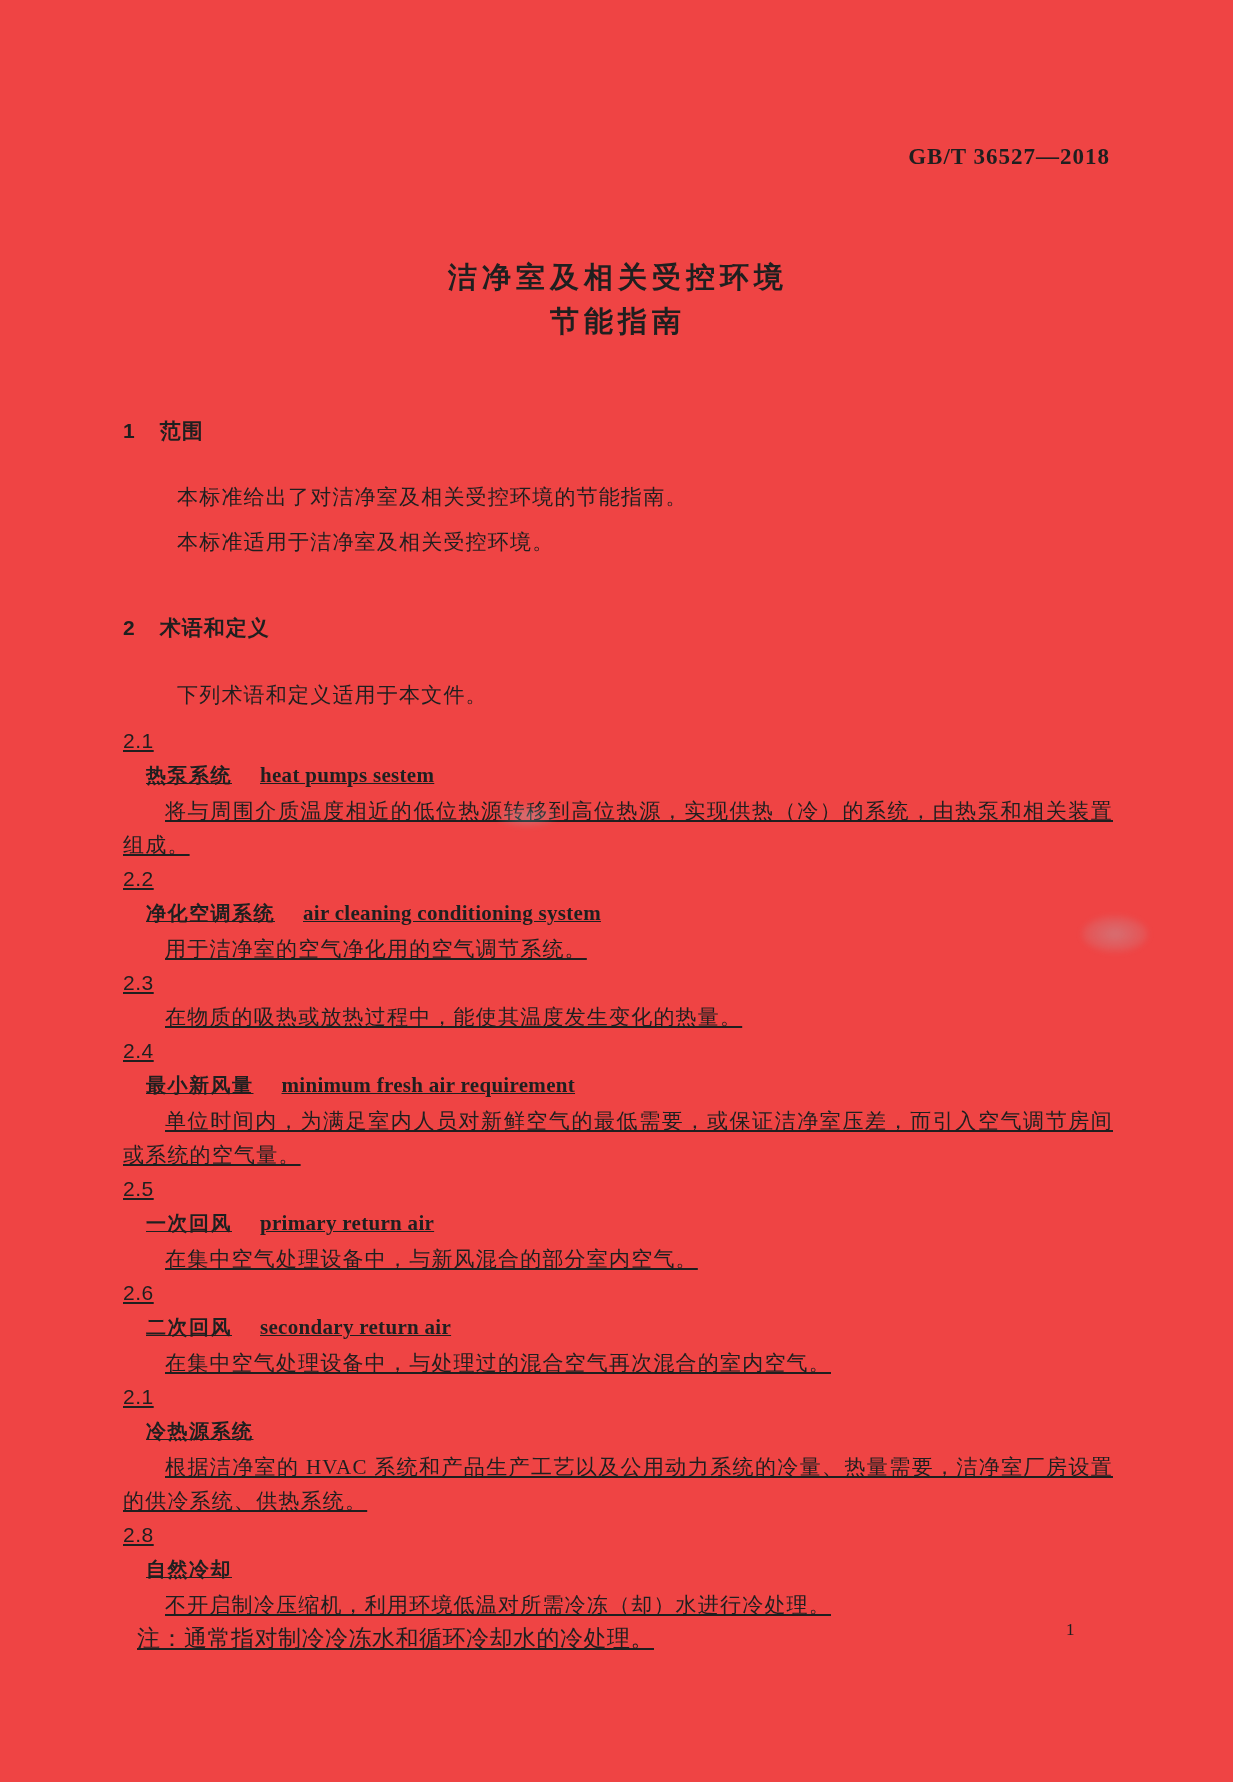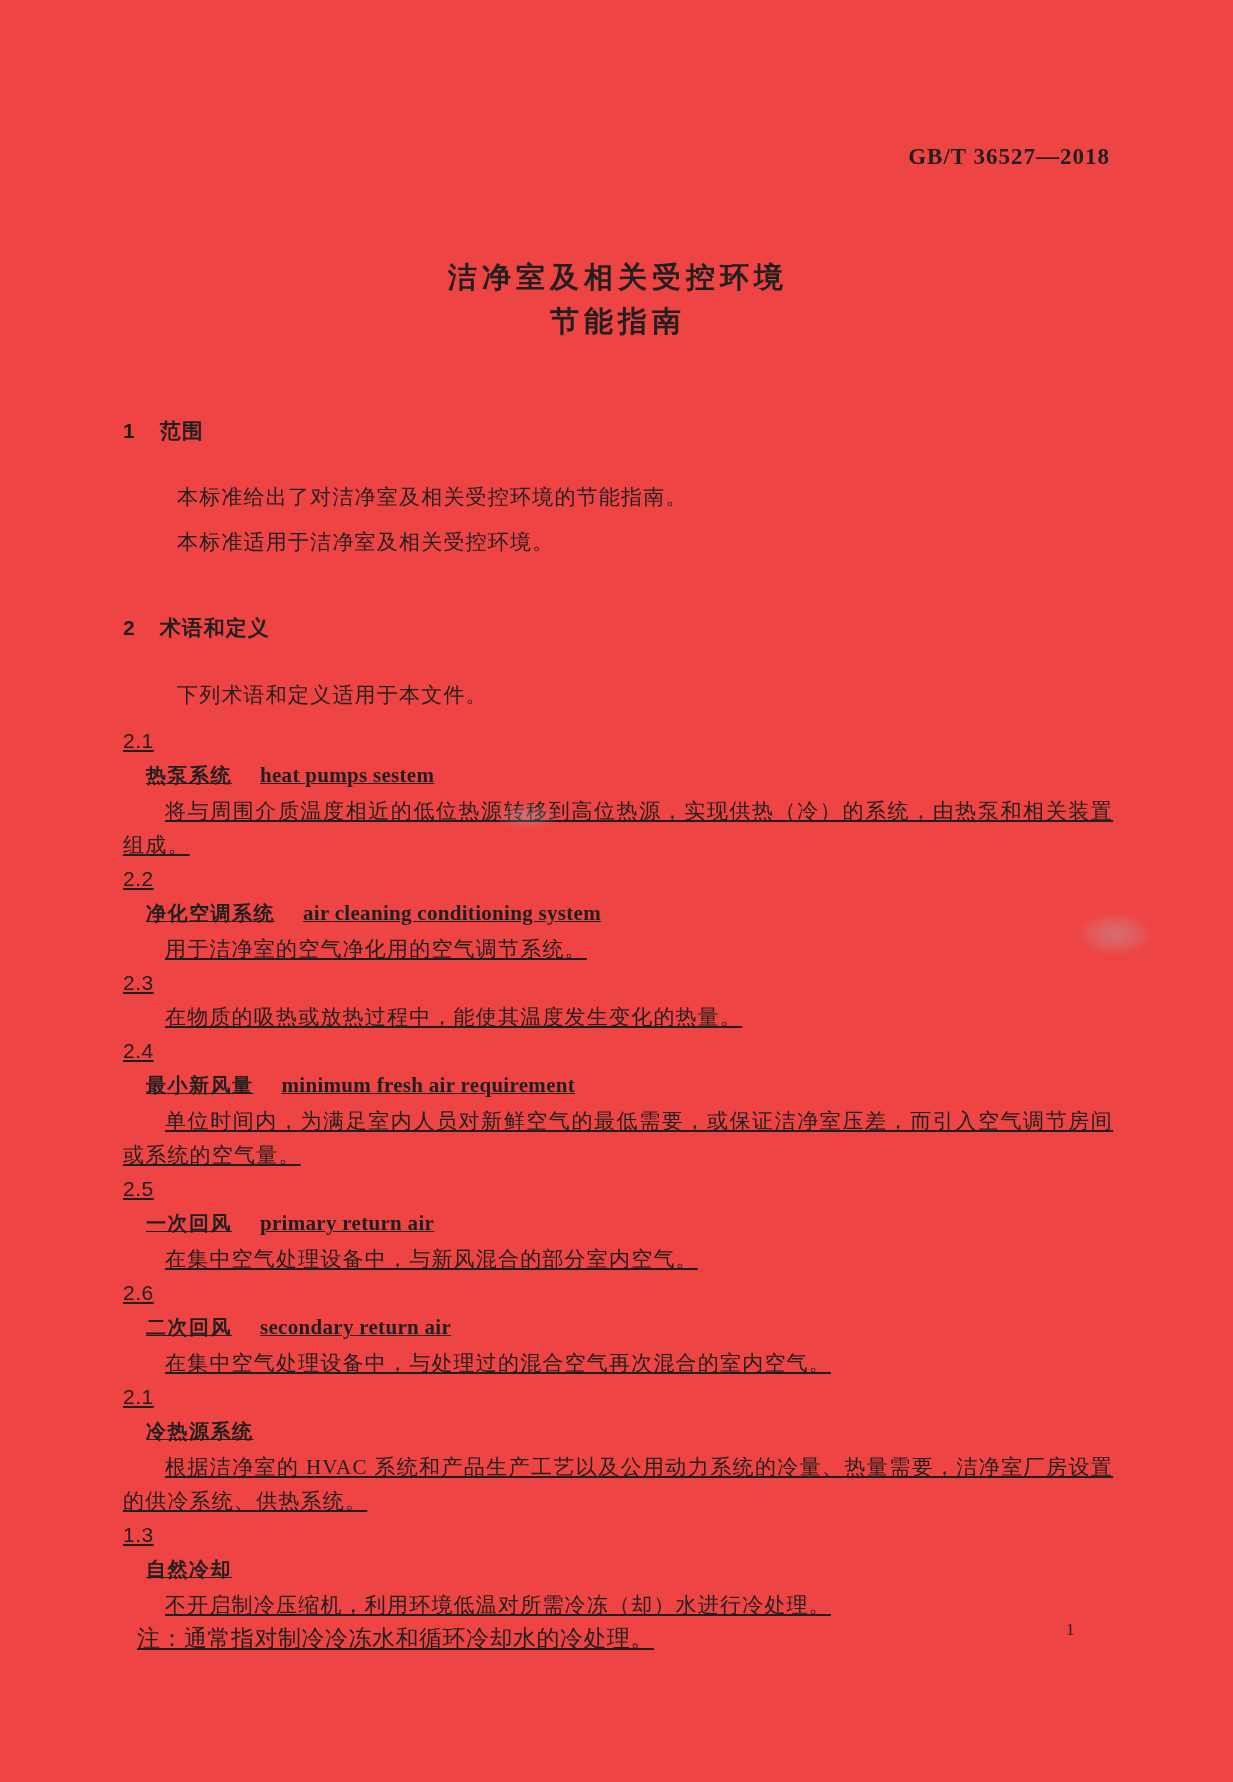--- a/index.html
+++ b/index.html
@@ -212,21 +212,21 @@
 
       <div class="term">
         <div class="term-number">2.1</div>
         <div class="term-heading">
           <span class="term-zh">冷热源系统</span>
         </div>
         <p class="term-def">根据洁净室的 HVAC 系统和产品生产工艺以及公用动力系统的冷量、热量需要，洁净室厂房设置的供冷系统、供热系统。</p>
       </div>
 
       <div class="term">
-        <div class="term-number">1.3</div>
+        <div class="term-number">2.8</div>
         <div class="term-heading">
           <span class="term-zh">自然冷却</span>
         </div>
         <p class="term-def">不开启制冷压缩机，利用环境低温对所需冷冻（却）水进行冷处理。</p>
         <div class="term-note">注：通常指对制冷冷冻水和循环冷却水的冷处理。</div>
       </div>
 
     </div>
   </div>
 

